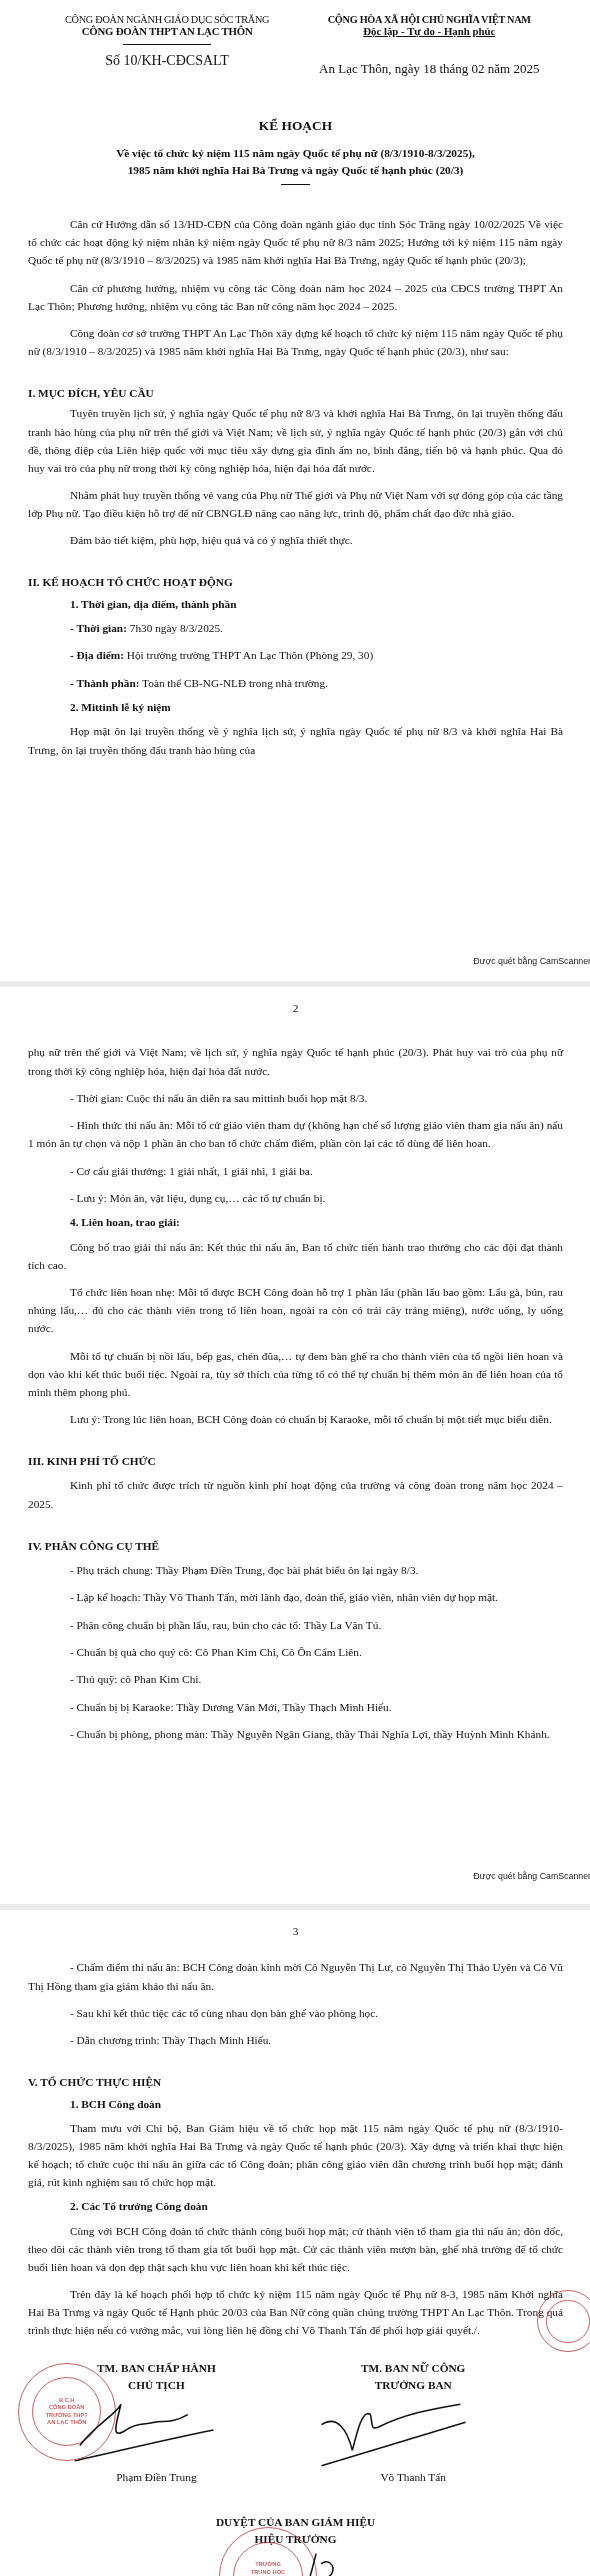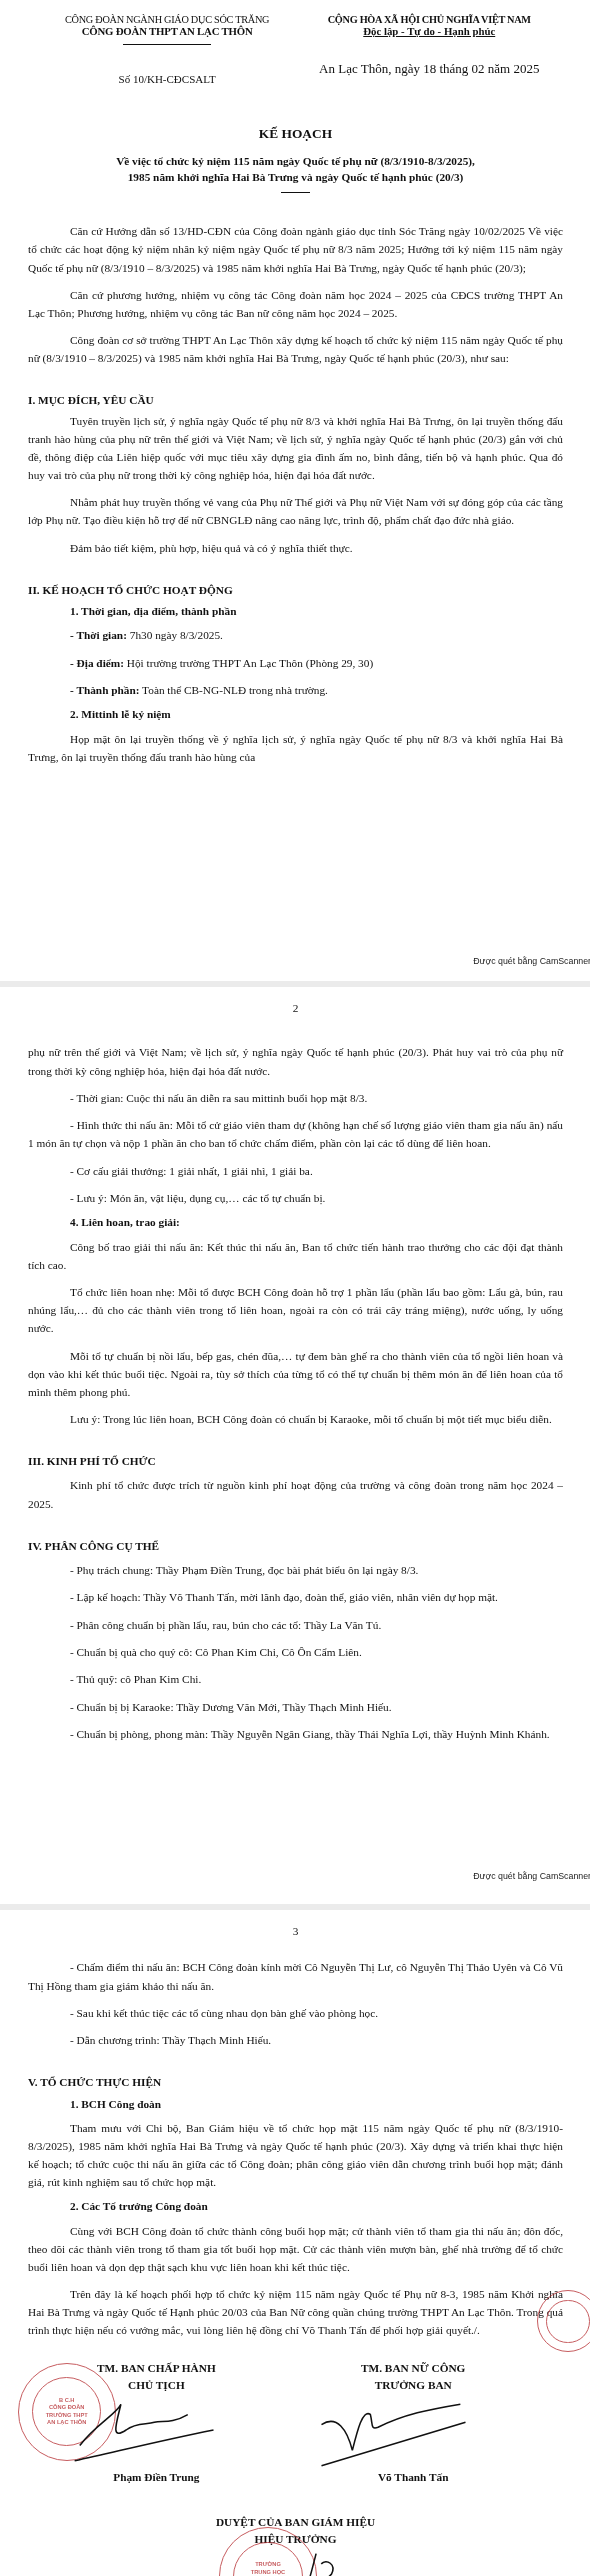--- a/index.html
+++ b/index.html
@@ -41,21 +41,21 @@
       padding-top: 14.4px;
     }
     .hdr-col { text-align: center; }
     .hdr-left { width: 48%; }
     .hdr-right { width: 50%; }
     .org-parent { font-size: 10.3px; letter-spacing: -0.3px; }
     .org-name { font-size: 10.8px; font-weight: bold; letter-spacing: -0.2px; }
     .rule { width: 88px; height: 1px; background: #111; margin: 6.2px auto 0; }
     .country { font-size: 10.3px; font-weight: bold; letter-spacing: -0.3px; }
     .motto { font-size: 10.8px; font-weight: bold; text-decoration: underline; }
-    .doc-no { font-size: 11px; margin-top: 28px; }
+    .doc-no { font-size: 14px; margin-top: 8px; }
     .doc-date { font-size: 13px; margin-top: 24px; }
     .title-block { text-align: center; margin-top: 41px; }
     .doc-type { font-size: 13.4px; font-weight: bold; }
     .doc-subject { font-size: 11.3px; font-weight: bold; line-height: 1.45; margin-top: 11px; }
     .title-rule { width: 29px; height: 1px; background: #111; margin: 6.2px auto 0; }
 
     p.body {
       font-size: 11.3px;
       line-height: 1.6;
       text-align: justify;
@@ -89,21 +89,21 @@
       margin-top: 20.6px;
       position: relative;
     }
     .sig {
       width: 48%;
       text-align: center;
       position: relative;
     }
     .sig-title { font-size: 11.3px; font-weight: bold; line-height: 1.5; }
     .sig-space { height: 77px; position: relative; }
-    .sig-name { font-size: 11.3px; font-weight: bold; }
+    .sig-name { font-size: 11.3px; font-weight: normal; }
     .stamp {
       position: absolute;
       border: 1.5px solid #b3262a;
       border-radius: 50%;
       color: #b3262a;
       font-family: "Liberation Sans", "DejaVu Sans", sans-serif;
       font-size: 5.7px;
       font-weight: bold;
       text-align: center;
       display: flex;

